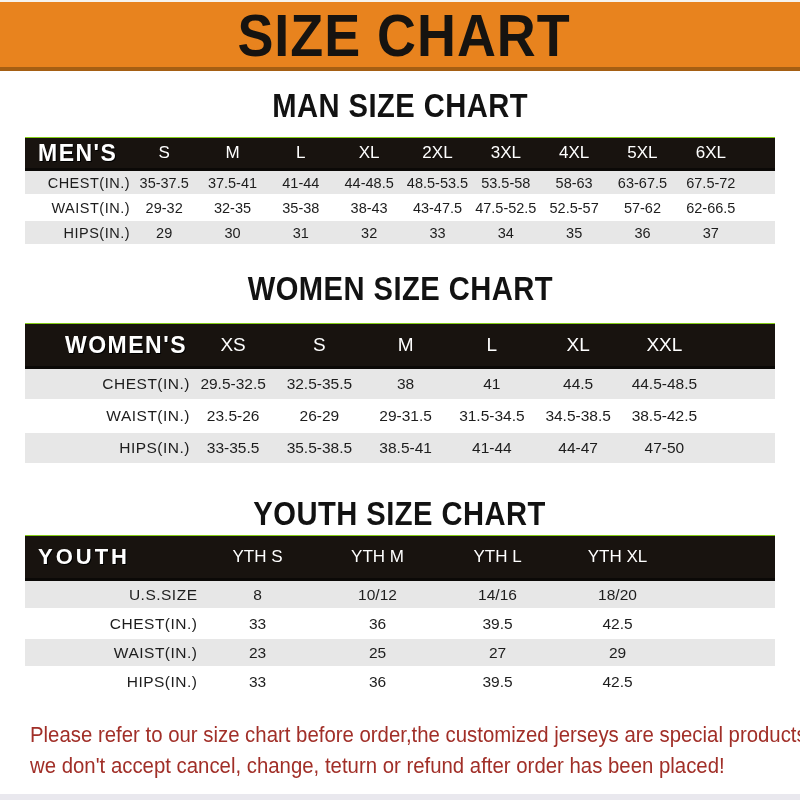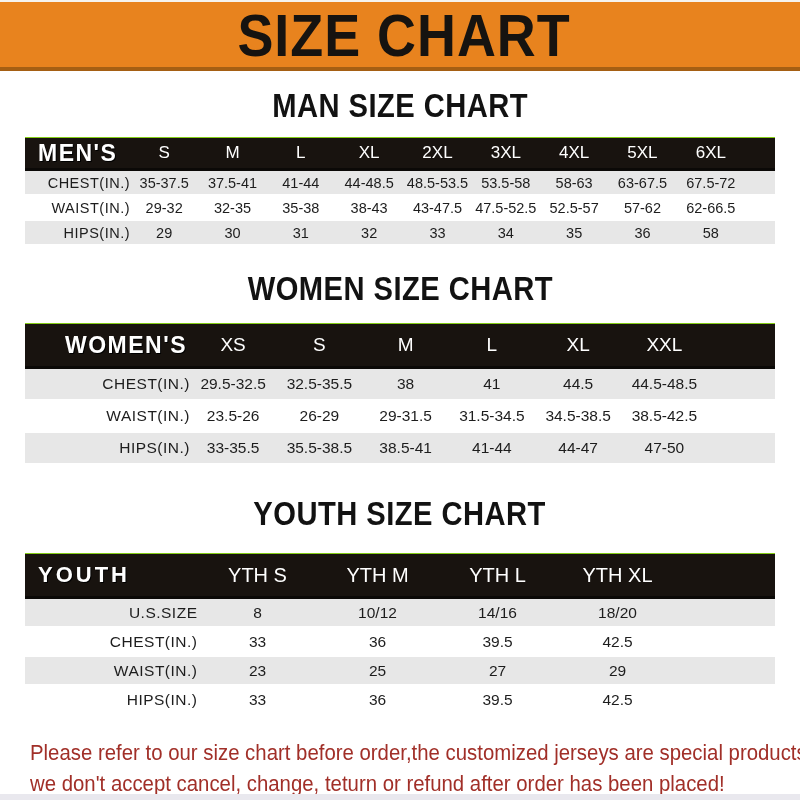--- a/index.html
+++ b/index.html
@@ -51,21 +51,21 @@
   
   table.size-table {
     width: 750px;
     margin: 0 auto;
     border-collapse: separate;
     border-spacing: 0;
     table-layout: fixed;
   }
   .men-wrap   { margin-top: 13px; }
   .women-wrap { margin-top: 16px; }
-  .youth-wrap { margin-top: 21px; }
+  .youth-wrap { margin-top: 3px; }
 
   thead th {
     background: #18130f;
     color: #ffffff;
     font-weight: normal;
     text-align: center;
     vertical-align: middle;
     border-top: 1px solid #84cc16;
     border-bottom: 3px solid #0b0907;
   }
@@ -74,21 +74,21 @@
     padding-left: 13px;
     font-weight: 800;
     letter-spacing: 1.5px;
     text-shadow: 1px 1px 0 #000;
   }
   .men   thead tr { height: 34px; }
   .women thead tr { height: 46px; }
   .youth thead tr { height: 46px; }
   .men   thead th { font-size: 17px; }
   .women thead th { font-size: 19px; }
-  .youth thead th { font-size: 20px; }
+  .youth thead th { font-size: 17px; }
   .men   thead th.label-col { font-size: 23px; }
   .women thead th.label-col { font-size: 23px; }
   .youth thead th.label-col { font-size: 22px; letter-spacing: 3px; }
 
   tbody td {
     text-align: center;
     vertical-align: middle;
     color: #1d1d1d;
     border-bottom: 2px solid #ffffff;
     background: #ffffff;
@@ -185,21 +185,21 @@
         <tr>
           <td class="row-label label-col">HIPS(IN.)</td>
           <td>29</td>
           <td>30</td>
           <td>31</td>
           <td>32</td>
           <td>33</td>
           <td>34</td>
           <td>35</td>
           <td>36</td>
-          <td>58</td>
+          <td>37</td>
           <td class="filler-col"></td>
         </tr>
       </tbody>
     </table>
 </div>
 
 <div class="heading-wrap heading-women">
   <span class="section-heading">WOMEN SIZE CHART</span>
 </div>
 <div class="women-wrap">

